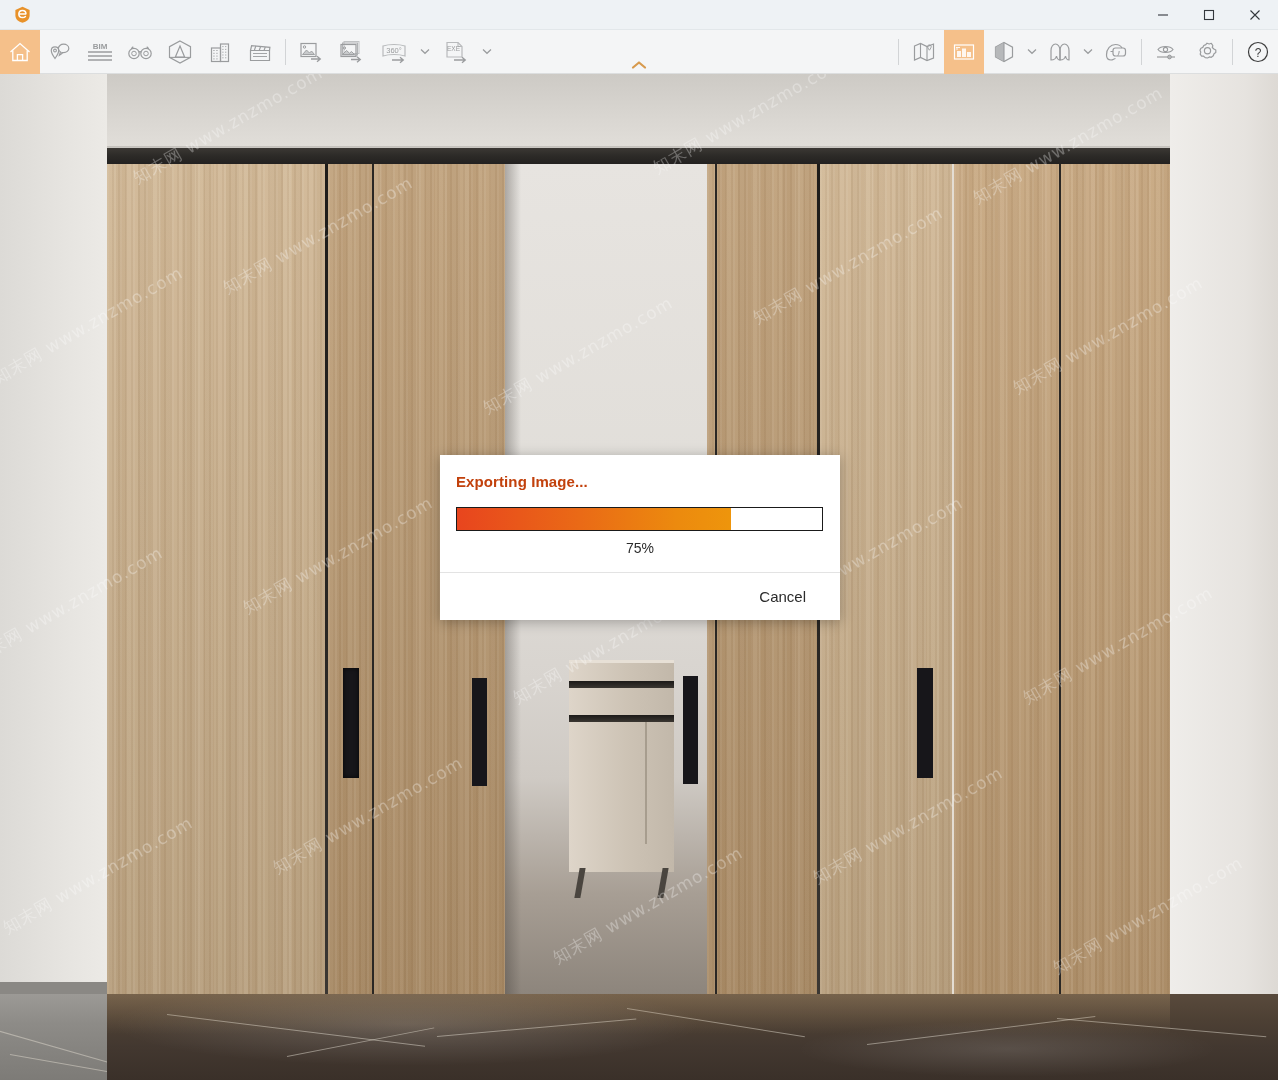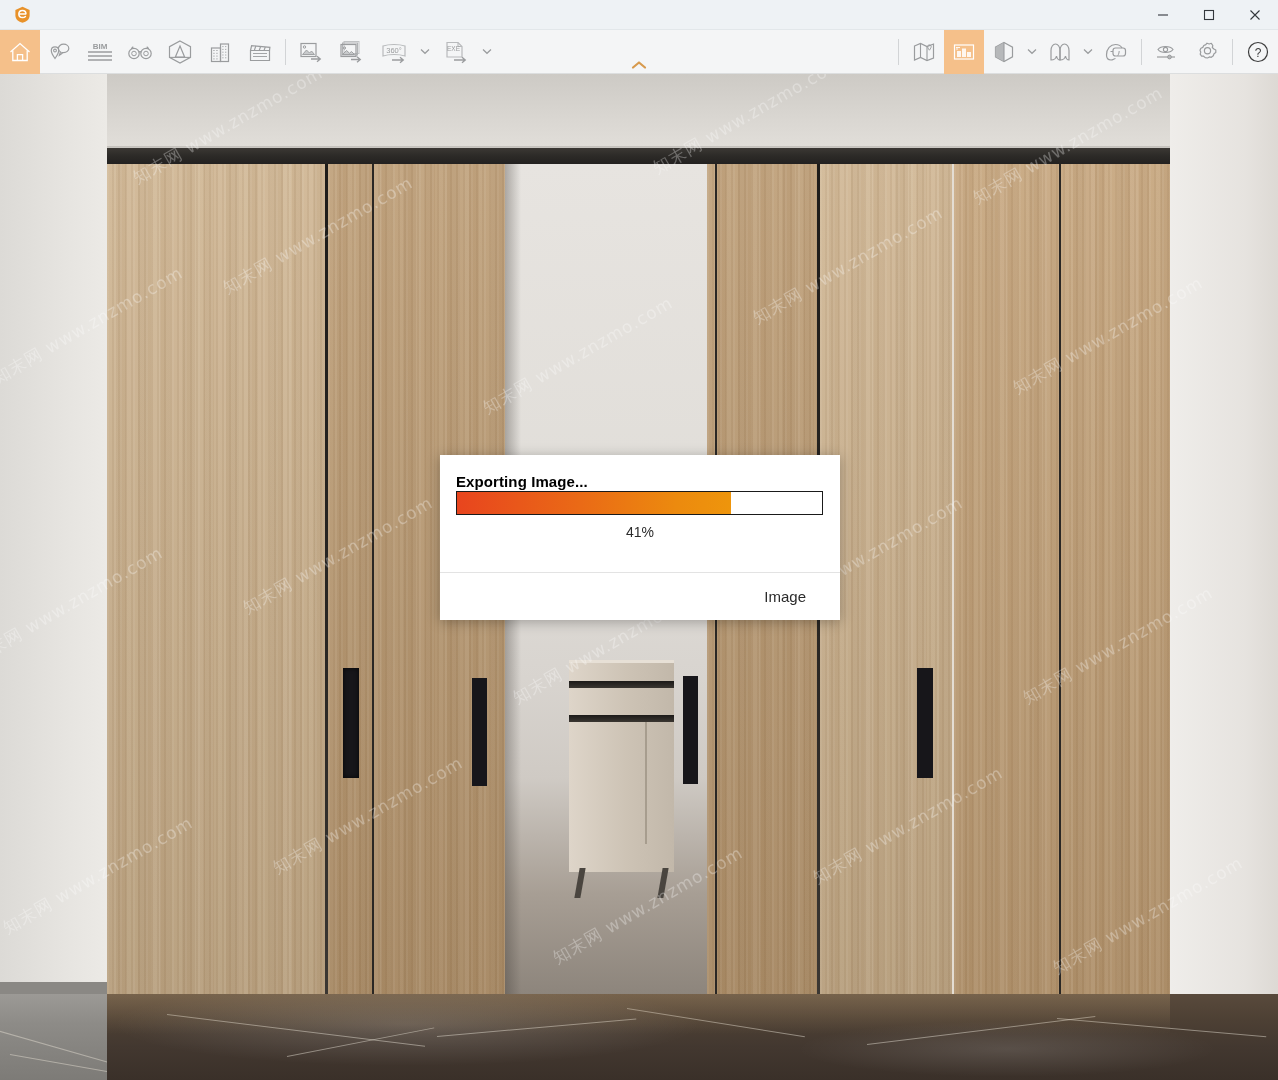--- a/index.html
+++ b/index.html
@@ -231,23 +231,23 @@
   .dialog {
     position: absolute;
     left: 440px; top: 455px;
     width: 400px; height: 165px;
     background: #ffffff;
     box-shadow: 0 2px 12px rgba(0,0,0,0.28);
   }
   .dlg-body { padding: 18px 16px 0 16px; }
   .dlg-title {
     font-size: 15px; font-weight: bold;
-    color: #000000;
+    color: #c2410c;
     letter-spacing: 0.1px;
-    margin-bottom: 1px;
+    margin-bottom: 17px;
   }
   .progress-track {
     width: 367px; height: 24px;
     border: 1px solid #1a1a1a;
     background: #ffffff;
     position: relative;
   }
   .progress-fill {
     position: absolute; left: 0; top: 0; bottom: 0;
     background: linear-gradient(to right, #e8451e 0%, #ea6a16 45%, #ec8a0e 80%, #ee950c 100%);
@@ -573,18 +573,18 @@
 
   </div>
 </div>
 
 <div class="dialog">
   <div class="dlg-body">
     <div class="dlg-title">Exporting Image...</div>
     <div class="progress-track">
       <div class="progress-fill" id="progress-fill" style="width: 75%;"></div>
     </div>
-    <div class="progress-pct">41%</div>
+    <div class="progress-pct">75%</div>
   </div>
   <div class="dlg-footer">
-    <button class="cancel-btn">Image</button>
+    <button class="cancel-btn">Cancel</button>
   </div>
 </div>
 
 </body></html>

